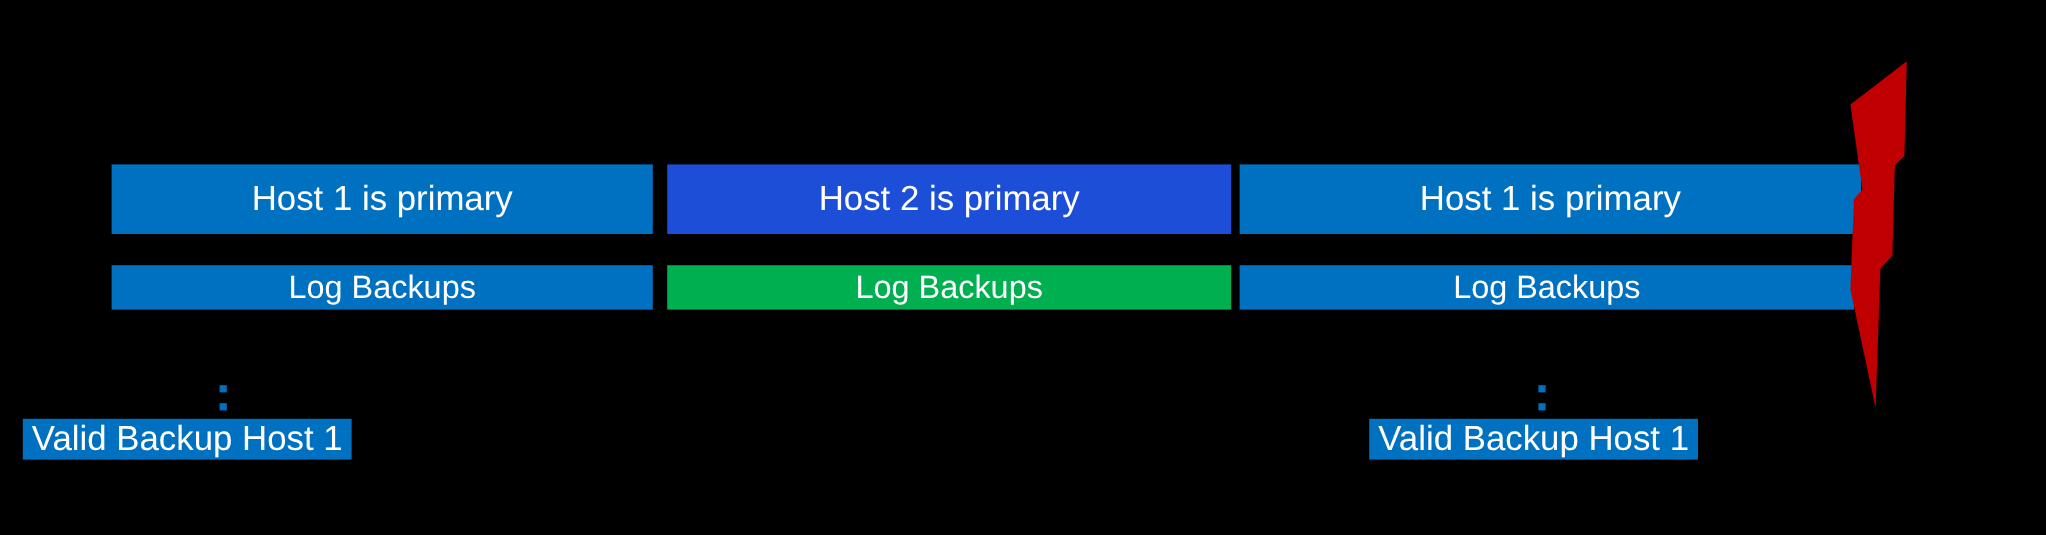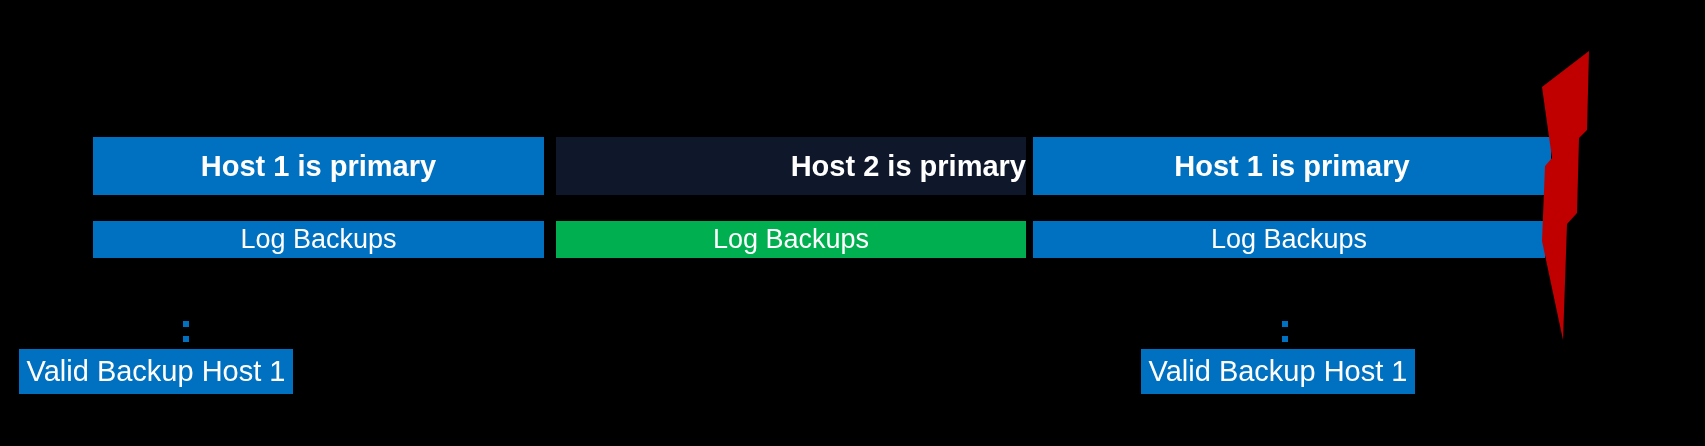--- a/index.html
+++ b/index.html
@@ -9,28 +9,28 @@
     background:#000;
     overflow:hidden;
     font-family:"Liberation Sans", sans-serif;
   }
   .bar{
     position:absolute;
     display:flex;align-items:center;justify-content:center;
     color:#fff;
     box-sizing:border-box;
   }
-  .row-primary{top:137px;height:58px;font-size:29px;font-weight:bold;}
+  .row-primary{top:137px;height:58px;font-size:29px;}
   .row-logs{top:206px;height:37px;font-size:27px;margin-top:15px;}
   .seg-a{left:93px;width:451px;}
   .seg-b{left:556px;width:470px;}
   .seg-c1{left:1033px;width:518px;}
   .seg-c2{left:1033px;width:512px;}
   .marker{
-    position:absolute;top:349px;height:45px;
+    position:absolute;top:349px;height:34px;
     display:flex;align-items:center;justify-content:center;
     color:#fff;font-size:29px;white-space:nowrap;
   }
   .marker-1{left:19px;width:274px;}
   .marker-2{left:1141px;width:274px;}
   .dot{
     position:absolute;width:6px;height:6px;
   }
   .dot-1a{left:183px;top:321px;}
   .dot-1b{left:183px;top:336px;}
@@ -42,21 +42,21 @@
   }
 </style>
 </head>
 <body>
 
 <div id="canvas">
 
   <div class="bar row-primary seg-a" style="background-color: rgb(0, 112, 192);">
     <span>Host 1 is primary</span>
   </div>
-  <div class="bar row-primary seg-b" style="background-color: #0f172a; justify-content: flex-end;">
+  <div class="bar row-primary seg-b" style="background-color: #1d4ed8;">
     <span>Host 2 is primary</span>
   </div>
   <div class="bar row-primary seg-c1" style="background-color: rgb(0, 112, 192);">
     <span>Host 1 is primary</span>
   </div>
 
   <div class="bar row-logs seg-a" style="background-color: rgb(0, 112, 192);">
     <span>Log Backups</span>
   </div>
   <div class="bar row-logs seg-b" style="background-color: rgb(0, 176, 80);">

